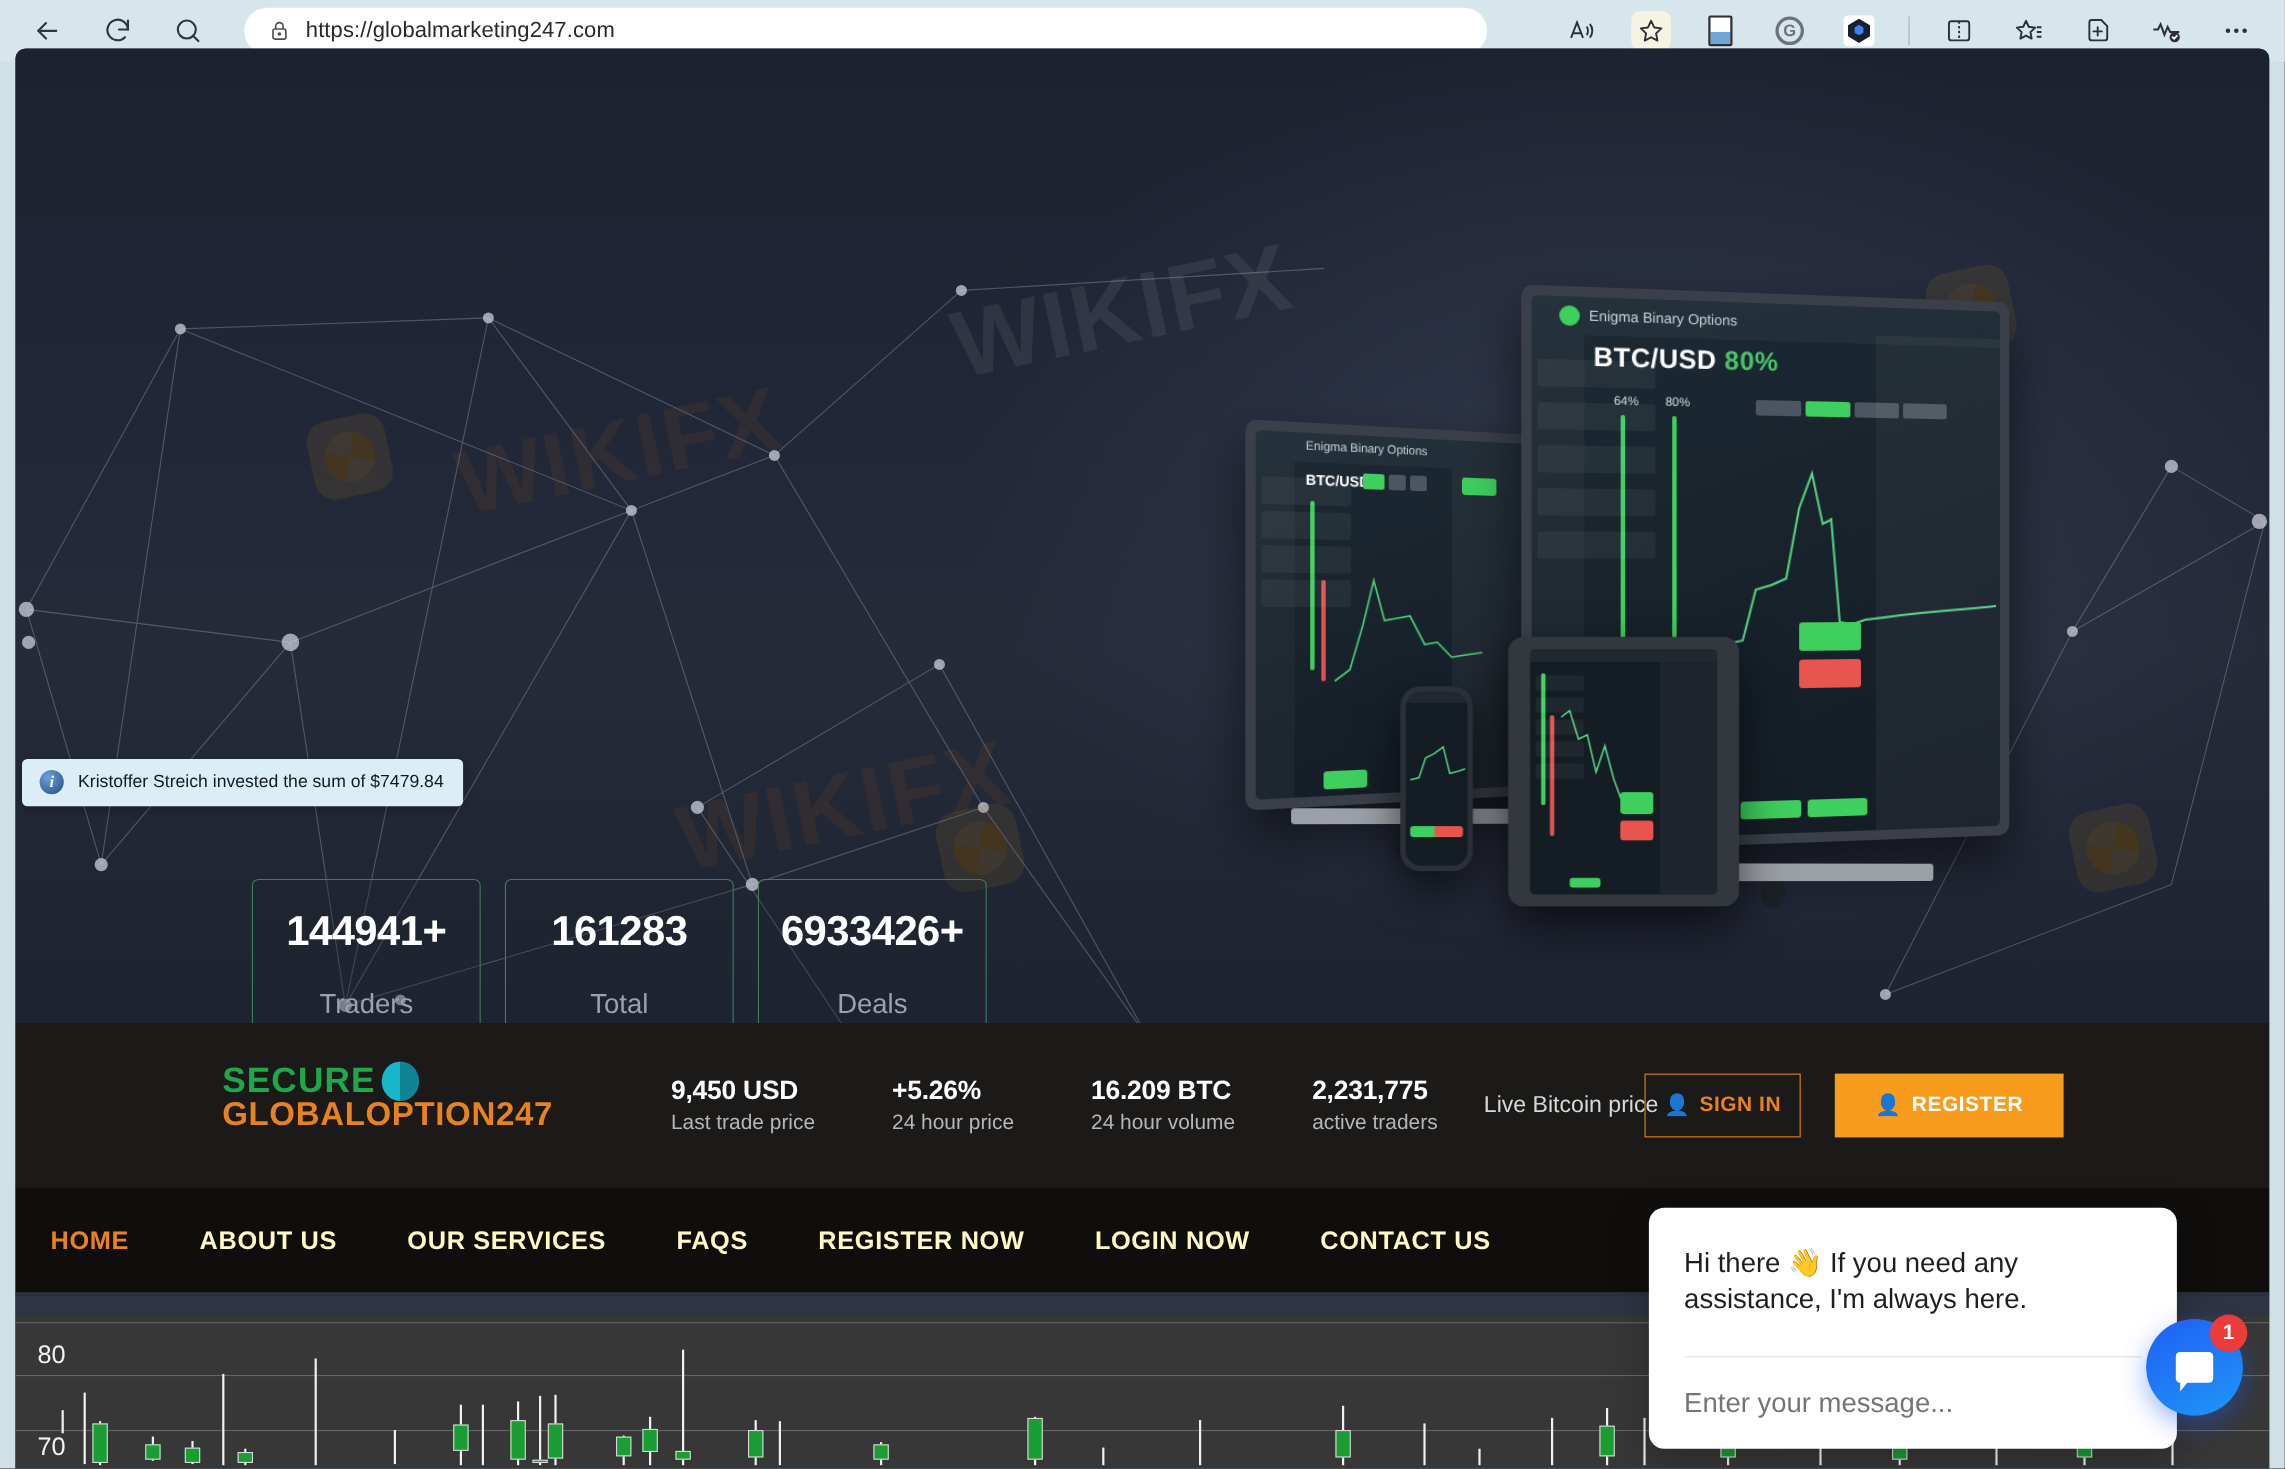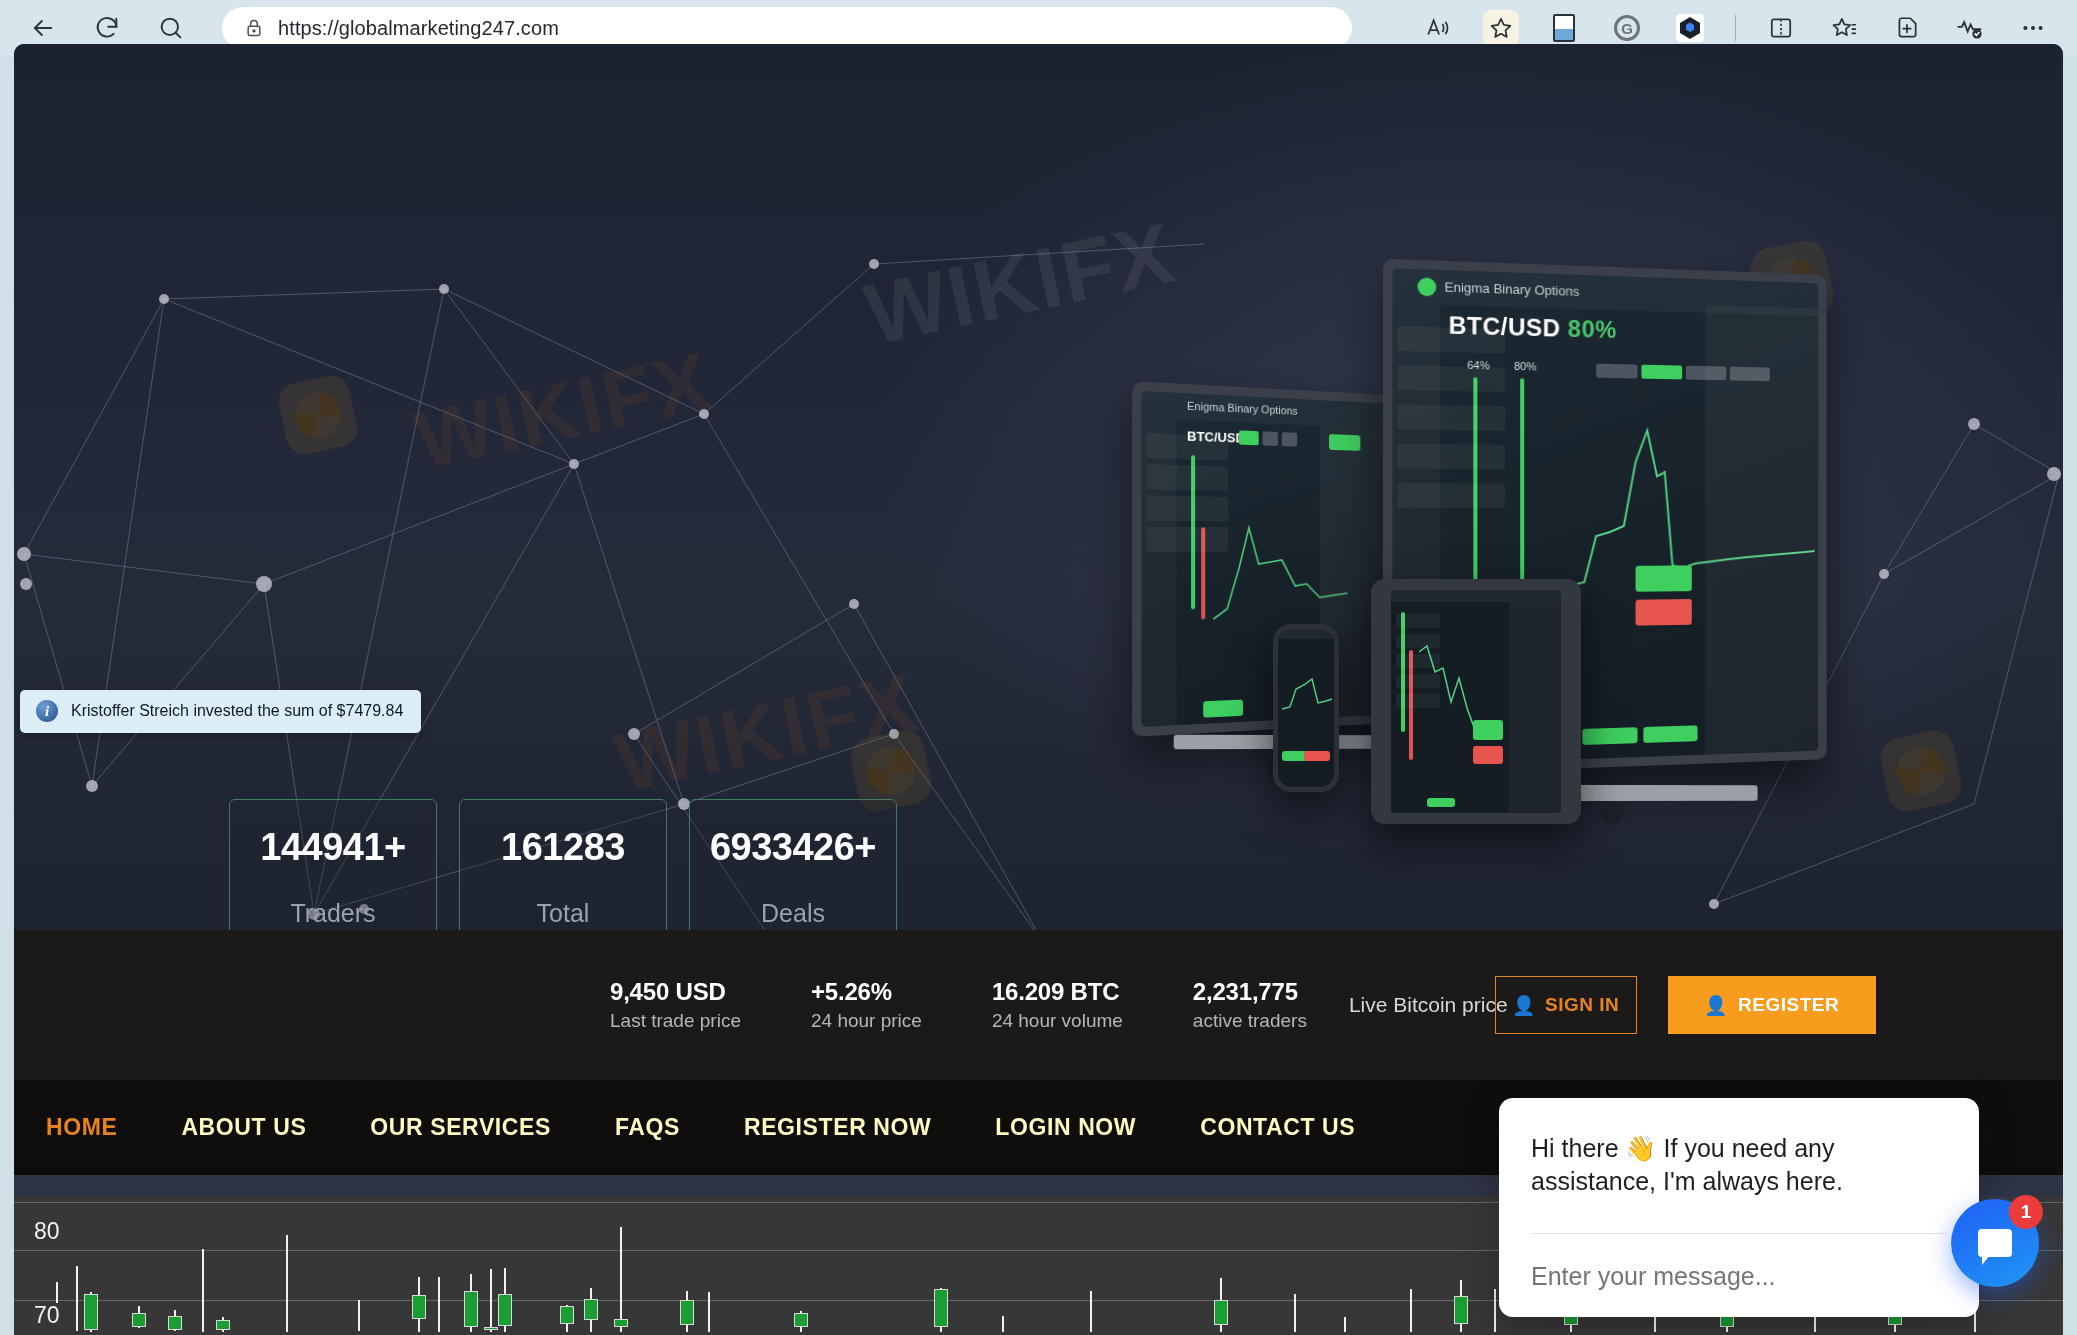--- a/index.html
+++ b/index.html
@@ -535,20 +535,27 @@
       </div>
     </div>
 
     <div class="toast">
       <div class="toast-ico">i</div>
       <div class="toast-txt">Kristoffer Streich invested the sum of $7479.84</div>
     </div>
   </section>
 
   <section class="ticker">
+    <div class="logo-wrap">
+      <div class="logo-l1">
+        <span>SECURE</span>
+        <span class="logo-coin"></span>
+      </div>
+      <div class="logo-l2">GLOBALOPTION247</div>
+    </div>
 
     <div class="tk-group" style="left:568px;top:48px;">
       <div class="tk">
         <div class="tk-v">9,450 USD</div>
         <div class="tk-l">Last trade price</div>
       </div>
       <div class="tk">
         <div class="tk-v">+5.26%</div>
         <div class="tk-l">24 hour price</div>
       </div>

